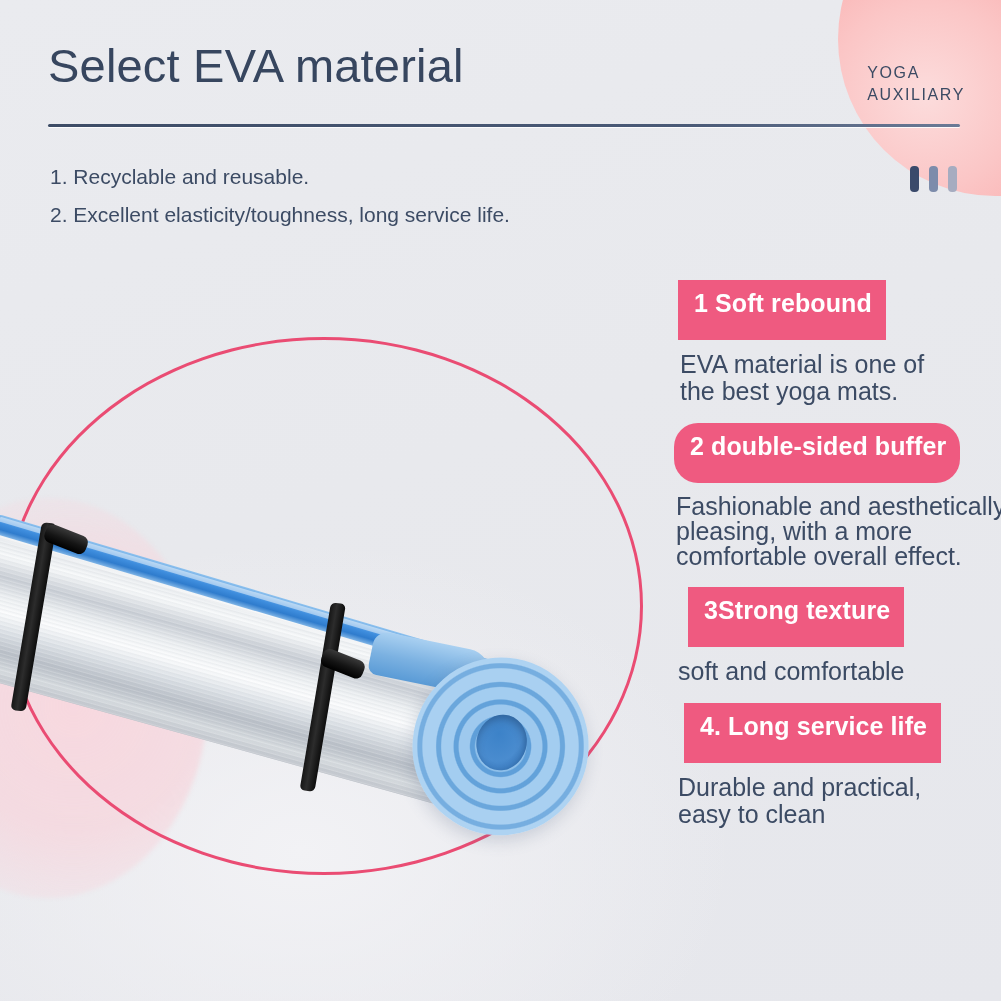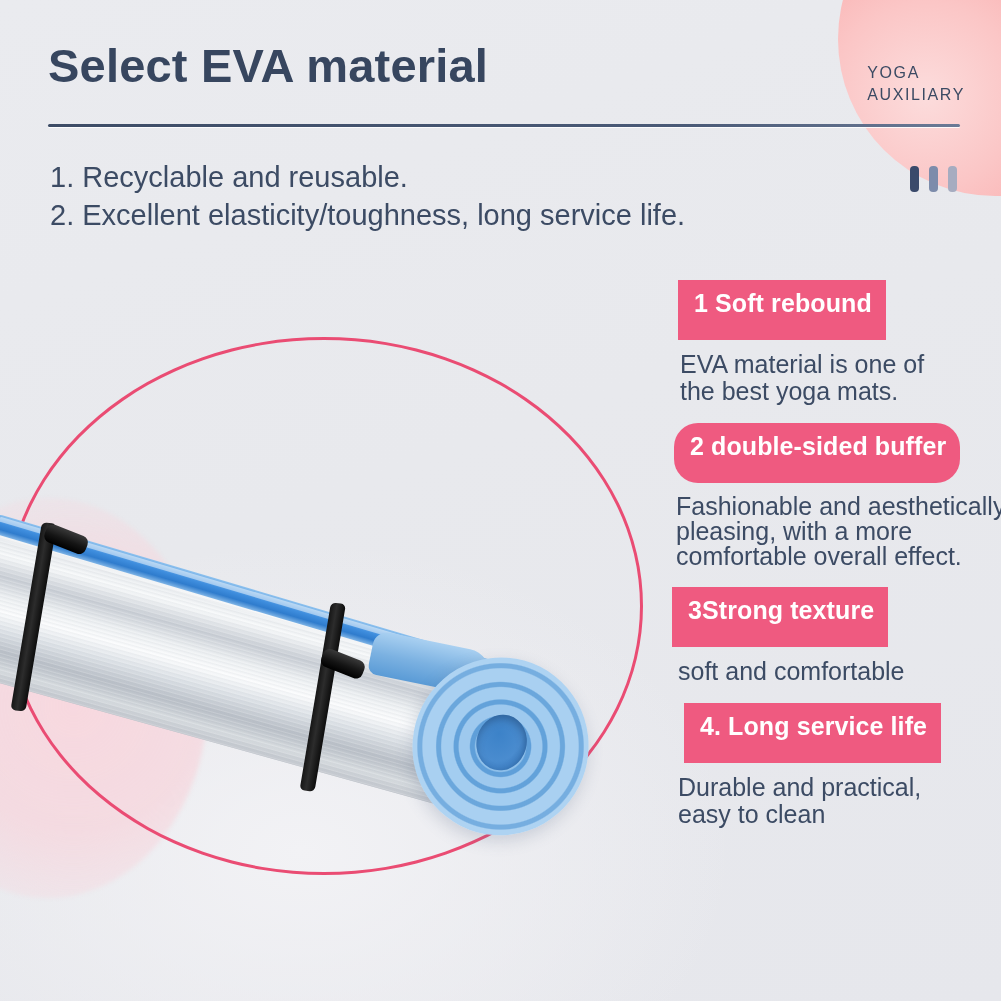--- a/index.html
+++ b/index.html
@@ -64,21 +64,21 @@
   .bar-1 { background: #3a4a6b; }
   .bar-2 { background: #7d8cab; }
   .bar-3 { background: #a6acc0; }
 
   
   .page-title {
     position: absolute;
     left: 48px;
     top: 38px;
     font-size: 47px;
-    font-weight: bold;
+    font-weight: normal;
     color: #37465f;
     letter-spacing: 0.2px;
     white-space: nowrap;
   }
 
   .title-rule {
     position: absolute;
     left: 48px;
     top: 124px;
     width: 912px;
@@ -86,21 +86,21 @@
     background: linear-gradient(90deg, #3d4c66 0%, #4a5a77 70%, #6b7a96 100%);
     border-radius: 2px;
     box-shadow: 0 1px 0 rgba(255,255,255,0.85);
   }
 
   .bullets {
     position: absolute;
     left: 50px;
     top: 158px;
     color: #3c4b64;
-    font-size: 29px;
+    font-size: 21px;
     line-height: 38px;
     white-space: nowrap;
   }
 
   
   .soft-blob {
     position: absolute;
     left: -112px;
     top: 498px;
     width: 320px;
@@ -306,21 +306,21 @@
   .feature-text.tight { font-size: 25px; line-height: 25px; }
   .feature-text div { white-space: nowrap; }
 
   .f1 .feature-text { margin-left: 8px; }
   .f2 .feature-text { margin-left: 4px; }
   .f3 .feature-text { margin-left: 6px; }
   .f4 .feature-text { margin-left: 6px; }
 
   .f1 .badge { margin-left: 6px; }
   .f2 .badge { margin-left: 2px; border-radius: 24px; }
-  .f3 .badge { margin-left: 0; }
+  .f3 .badge { margin-left: 16px; }
   .f4 .badge { margin-left: 12px; }
 </style>
 </head>
 <body>
 
 <div id="stage">
 
   <div class="hero-circle"></div>
 
   <div class="hero-label">

